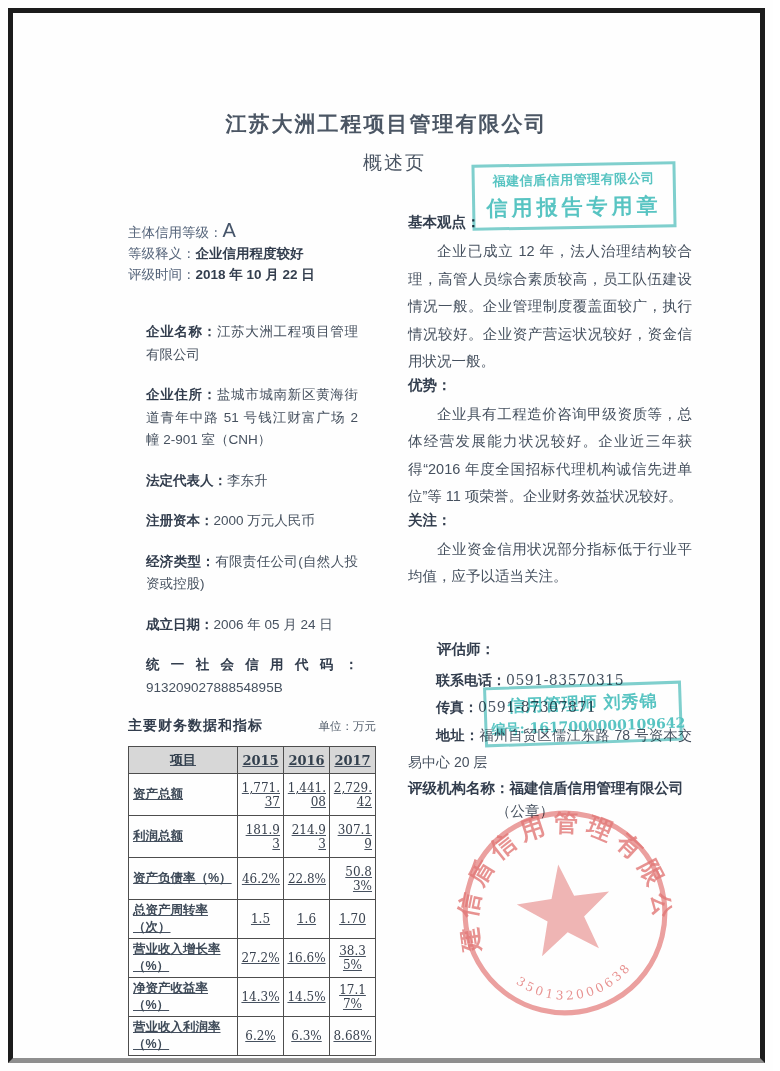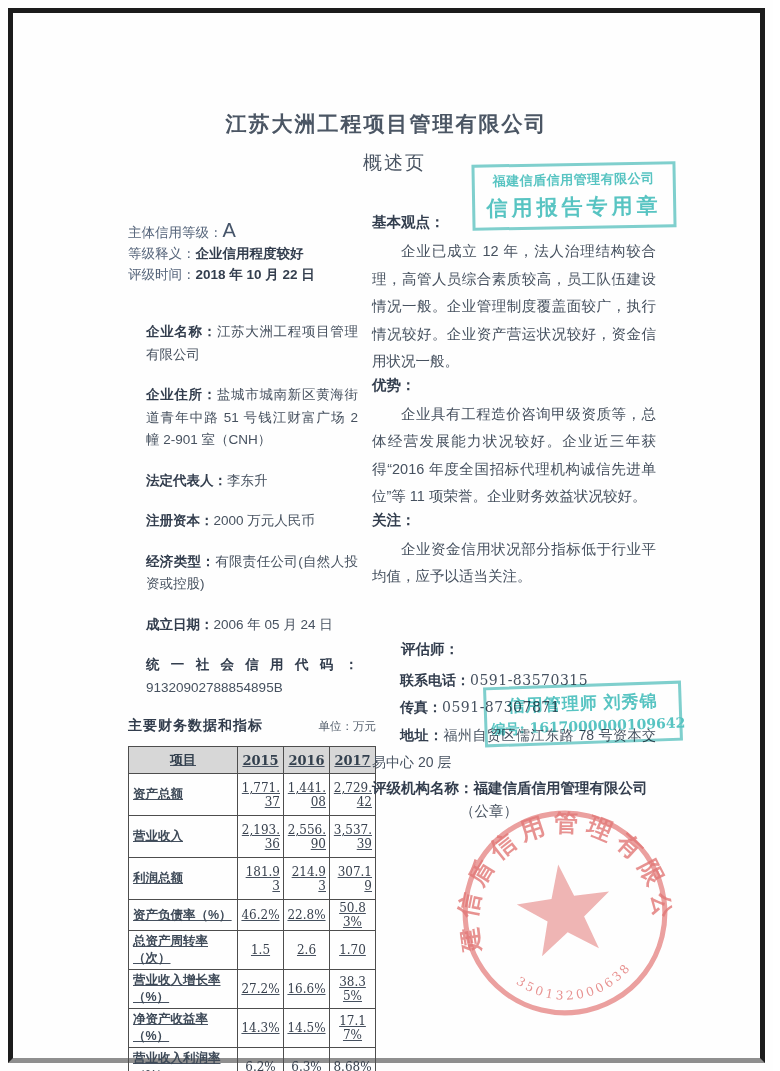--- a/index.html
+++ b/index.html
@@ -44,21 +44,21 @@
     font-size:12.5px; text-align:left; padding:2px 4px; color:#3e4a58; font-weight:bold;
   }
   td.c-val {
     font-family:"DejaVu Serif", serif; font-size:12px; text-align:center;
     word-break:break-all; padding:1px 3px; color:#39424f;
   }
   table.fin tbody tr { height:22px; }
   table.fin tbody tr:nth-child(-n+3) { height:42px; }
   table.fin tbody tr:nth-child(-n+3) td.c-val { text-align:right; }
   
-  .col-right { position:absolute; left:372px; top:213px; width:284px; }
+  .col-right { position:absolute; left:408px; top:213px; width:284px; }
   .col-right h3 { margin:0; font-size:14.5px; font-weight:bold; color:#333e4e; }
   .col-right p.body {
     margin:6px 0 0 0; font-size:14.5px; line-height:27.5px; text-indent:2em;
     text-align:justify; color:#46515f;
   }
   .sp-basic   { margin-bottom:34px; }
   .sp-strength{ margin-bottom:46px; }
   .sp-concern { margin-bottom:0; }
   .assessor-line { margin-top:49px; font-size:14.5px; font-weight:bold; color:#333e4e; text-indent:2em; }
   .contact-line { margin:0; font-size:14px; line-height:27.5px; text-indent:2em; text-align:justify; color:#46515f; }
@@ -142,41 +142,35 @@
         </tr>
       </thead>
       <tbody>
           <tr>
             <td class="c-item">资产总额</td>
             <td class="c-val">1,771.37</td>
             <td class="c-val">1,441.08</td>
             <td class="c-val">2,729.42</td>
           </tr>
           <tr>
-            <td class="c-item">营业收入</td>
-            <td class="c-val">2,193.36</td>
-            <td class="c-val">2,556.90</td>
-            <td class="c-val">3,537.39</td>
-          </tr>
-          <tr>
             <td class="c-item">利润总额</td>
             <td class="c-val">181.93</td>
             <td class="c-val">214.93</td>
             <td class="c-val">307.19</td>
           </tr>
           <tr>
             <td class="c-item">资产负债率（%）</td>
             <td class="c-val">46.2%</td>
             <td class="c-val">22.8%</td>
             <td class="c-val">50.83%</td>
           </tr>
           <tr>
             <td class="c-item">总资产周转率（次）</td>
             <td class="c-val">1.5</td>
-            <td class="c-val">2.6</td>
+            <td class="c-val">1.6</td>
             <td class="c-val">1.70</td>
           </tr>
           <tr>
             <td class="c-item">营业收入增长率（%）</td>
             <td class="c-val">27.2%</td>
             <td class="c-val">16.6%</td>
             <td class="c-val">38.35%</td>
           </tr>
           <tr>
             <td class="c-item">净资产收益率（%）</td>

